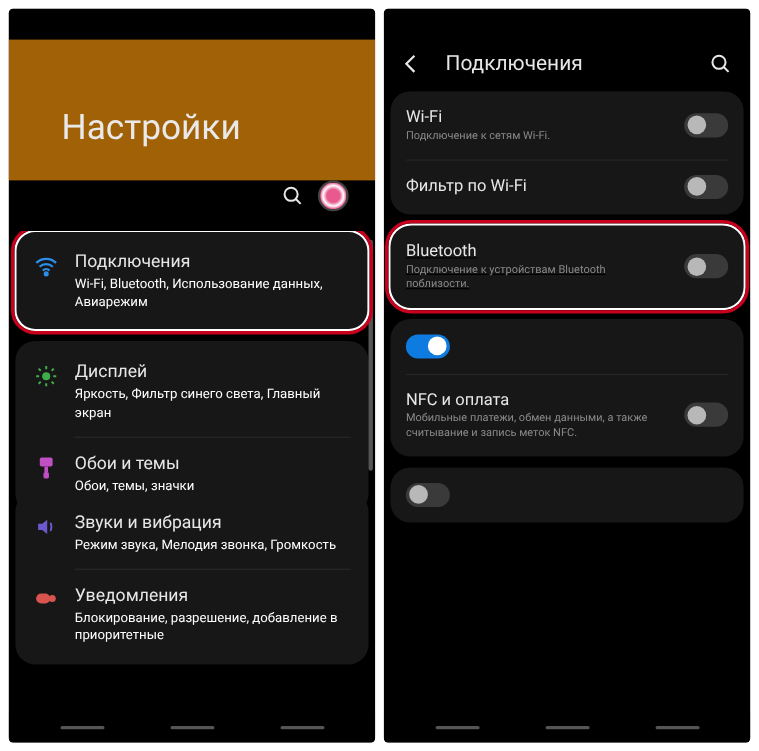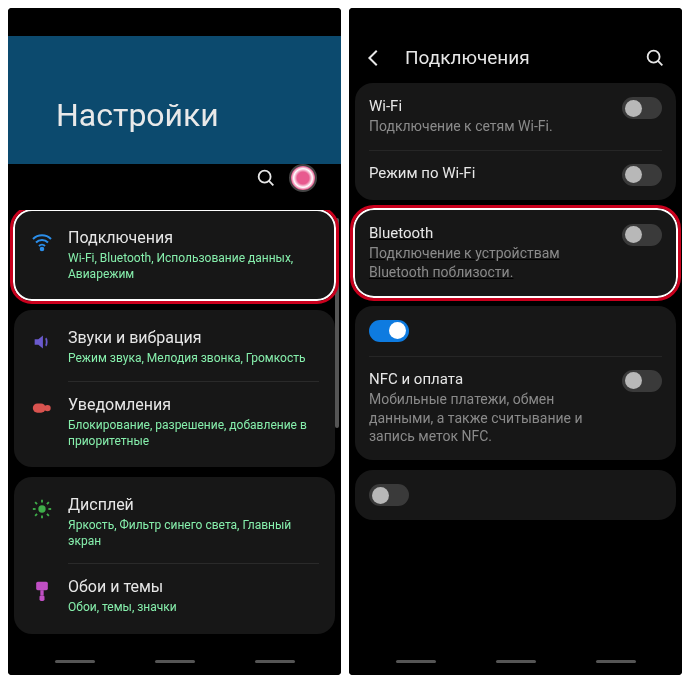--- a/index.html
+++ b/index.html
@@ -3,49 +3,49 @@
 <meta charset="utf-8">
 <style>
   * { margin: 0; padding: 0; box-sizing: border-box; font-family: -apple-system, Roboto, "Segoe UI", sans-serif; }
   body { background: #fff; display: flex; gap: 8px; padding: 8px; width: 690px; height: 683px; }
   .phone { flex: 1; background: #000; border-radius: 4px; overflow: hidden; position: relative; display: flex; flex-direction: column; }
   .status-bar { height: 28px; background: #000; }
   .nav-bar { height: 28px; background: #000; display: flex; justify-content: center; align-items: center; gap: 60px; }
   .nav-pill { width: 40px; height: 3px; background: #555; border-radius: 2px; }
 
   
-  .settings-header { background: #0c4a6e; padding: 60px 0 30px 48px; }
+  .settings-header { background: #a16207; padding: 60px 0 30px 48px; }
   .settings-title { color: #e9e9e9; font-size: 32px; font-weight: 400; }
   .search-row { display: flex; justify-content: flex-end; align-items: center; gap: 12px; padding: 0 24px 18px 0; }
   .search-icon { width: 22px; height: 22px; }
   .avatar { width: 28px; height: 28px; border-radius: 50%; border: 2px solid #444; background: radial-gradient(circle, #e85a8f 35%, #fff 55%, #e85a8f 70%); display: flex; align-items: center; justify-content: center; }
   .scroll { flex: 1; overflow: hidden; padding: 0 6px; display: flex; flex-direction: column; gap: 10px; position: relative; }
   .scrollbar-l { position: absolute; right: 2px; top: 8px; width: 4px; height: 210px; background: #555; border-radius: 3px; }
   .card { background: #171717; border-radius: 18px; padding: 4px 0; }
   .row { display: flex; align-items: flex-start; gap: 14px; padding: 14px 16px; position: relative; }
   .row-multi .row + .row::before { content: ""; position: absolute; top: 0; left: 54px; right: 16px; border-top: 1px solid #2a2a2a; }
   .icon-slot { width: 24px; height: 24px; flex-shrink: 0; display: flex; align-items: center; justify-content: center; margin-top: 2px; }
   .row-text { flex: 1; min-width: 0; }
   .row-title { color: #e7e7e7; font-size: 16px; font-weight: 400; margin-bottom: 3px; }
-  .row-sub { color: #86efac; font-size: 12px; line-height: 1.35; }
+  .row-sub { color: #ffffff; font-size: 12px; line-height: 1.35; }
   .highlight { position: relative; }
   .hl-ring { position: absolute; inset: -4px; border: 3px solid #c9001d; border-radius: 22px; pointer-events: none; box-shadow: inset 0 0 0 2px #fff; }
   .cut-card { margin-bottom: -30px; }
 
   
   .topbar { display: flex; align-items: center; gap: 20px; padding: 10px 16px 14px 14px; }
   .topbar-title { color: #e7e7e7; font-size: 19px; flex: 1; }
   .back-icon { width: 22px; height: 22px; }
   .r-scroll { flex: 1; overflow: hidden; padding: 0 6px; display: flex; flex-direction: column; gap: 10px; }
   .r-card { background: #171717; border-radius: 18px; }
-  .r-row { display: flex; align-items: flex-start; gap: 23px; padding: 14px 14px; position: relative; }
+  .r-row { display: flex; align-items: center; gap: 23px; padding: 14px 14px; position: relative; }
   .r-card .r-row + .r-row::before { content: ""; position: absolute; top: 0; left: 14px; right: 14px; border-top: 1px solid #262626; }
   .r-text { flex: 1; min-width: 0; }
   .r-title { color: #e7e7e7; font-size: 15px; margin-bottom: 2px; }
-  .r-sub { color: #8a8a8a; font-size: 14px; line-height: 1.35; }
+  .r-sub { color: #8a8a8a; font-size: 10px; line-height: 1.35; }
   .r-sub.on { color: #2b8eea; }
   .toggle { width: 40px; height: 22px; border-radius: 12px; background: #3a3a3a; position: relative; flex-shrink: 0; }
   .toggle::after { content: ""; position: absolute; width: 17px; height: 17px; border-radius: 50%; background: #b8b8b8; top: 2.5px; left: 3px; }
   .toggle.on { background: #0e7be0; }
   .toggle.on::after { background: #fff; left: auto; right: 3px; }
   .r-card.hl { position: relative; text-decoration: underline; }
   .hl-ring2 { position: absolute; inset: -5px; border: 3px solid #c9001d; border-radius: 24px; pointer-events: none; box-shadow: inset 0 0 0 2px #fff; }
 
   svg { display: block; }
 </style>
@@ -77,47 +77,20 @@
           <svg width="24" height="24" viewBox="0 0 24 24" fill="none" stroke="#2b8eea" stroke-width="2">
               <path d="M3 9c5-5 13-5 18 0"></path>
               <path d="M6 12.5c3.3-3.3 8.7-3.3 12 0"></path>
               <path d="M9 16c1.7-1.7 4.3-1.7 6 0"></path>
               <circle cx="12" cy="19" r="1.3" fill="#2b8eea"></circle>
             </svg>
         </span>
         <div class="row-text">
           <div class="row-title">Подключения</div>
           <div class="row-sub">Wi-Fi, Bluetooth, Использование данных, Авиарежим</div>
-        </div>
-      </div>
-    </div>
-
-    <div class="card row-multi">
-      <div class="row">
-        <span class="icon-slot">
-          <svg width="22" height="22" viewBox="0 0 24 24" fill="#6a5acd">
-              <path d="M4 9v6h4l5 4V5L8 9H4z"></path>
-              <path d="M16 8c1.5 1 1.5 7 0 8" fill="none" stroke="#6a5acd" stroke-width="2"></path>
-            </svg>
-        </span>
-        <div class="row-text">
-          <div class="row-title">Звуки и вибрация</div>
-          <div class="row-sub">Режим звука, Мелодия звонка, Громкость</div>
-        </div>
-      </div>
-      <div class="row">
-        <span class="icon-slot">
-          <svg width="22" height="18" viewBox="0 0 24 18">
-              <rect x="2" y="3" width="14" height="10" rx="5" fill="#d9534f"></rect>
-              <circle cx="18" cy="8" r="3.5" fill="#d9534f"></circle>
-            </svg>
-        </span>
-        <div class="row-text">
-          <div class="row-title">Уведомления</div>
-          <div class="row-sub">Блокирование, разрешение, добавление в приоритетные</div>
         </div>
       </div>
     </div>
 
     <div class="card row-multi cut-card">
       <div class="row">
         <span class="icon-slot">
           <svg width="22" height="22" viewBox="0 0 24 24" fill="#3fae4a">
               <circle cx="12" cy="12" r="4"></circle>
               <g stroke="#3fae4a" stroke-width="2">
@@ -141,20 +114,47 @@
         <span class="icon-slot">
           <svg width="20" height="22" viewBox="0 0 24 26" fill="#c04fc4">
               <rect x="5" y="2" width="14" height="10" rx="2"></rect>
               <rect x="10" y="12" width="4" height="6"></rect>
               <rect x="9" y="18" width="6" height="7" rx="2"></rect>
             </svg>
         </span>
         <div class="row-text">
           <div class="row-title">Обои и темы</div>
           <div class="row-sub">Обои, темы, значки</div>
+        </div>
+      </div>
+    </div>
+
+    <div class="card row-multi">
+      <div class="row">
+        <span class="icon-slot">
+          <svg width="22" height="22" viewBox="0 0 24 24" fill="#6a5acd">
+              <path d="M4 9v6h4l5 4V5L8 9H4z"></path>
+              <path d="M16 8c1.5 1 1.5 7 0 8" fill="none" stroke="#6a5acd" stroke-width="2"></path>
+            </svg>
+        </span>
+        <div class="row-text">
+          <div class="row-title">Звуки и вибрация</div>
+          <div class="row-sub">Режим звука, Мелодия звонка, Громкость</div>
+        </div>
+      </div>
+      <div class="row">
+        <span class="icon-slot">
+          <svg width="22" height="18" viewBox="0 0 24 18">
+              <rect x="2" y="3" width="14" height="10" rx="5" fill="#d9534f"></rect>
+              <circle cx="18" cy="8" r="3.5" fill="#d9534f"></circle>
+            </svg>
+        </span>
+        <div class="row-text">
+          <div class="row-title">Уведомления</div>
+          <div class="row-sub">Блокирование, разрешение, добавление в приоритетные</div>
         </div>
       </div>
     </div>
   </div>
   <div class="nav-bar">
     <div class="nav-pill"></div>
     <div class="nav-pill"></div>
     <div class="nav-pill"></div>
   </div>
 </div>
@@ -181,21 +181,21 @@
     <div class="r-card">
       <div class="r-row">
         <div class="r-text">
           <div class="r-title">Wi-Fi</div>
           <div class="r-sub">Подключение к сетям Wi-Fi.</div>
         </div>
         <div class="toggle"></div>
       </div>
       <div class="r-row">
         <div class="r-text">
-          <div class="r-title">Режим по Wi-Fi</div>
+          <div class="r-title">Фильтр по Wi-Fi</div>
         </div>
         <div class="toggle"></div>
       </div>
     </div>
 
     <div class="r-card hl">
       <div class="hl-ring2"></div>
       <div class="r-row">
         <div class="r-text">
           <div class="r-title">Bluetooth</div>

